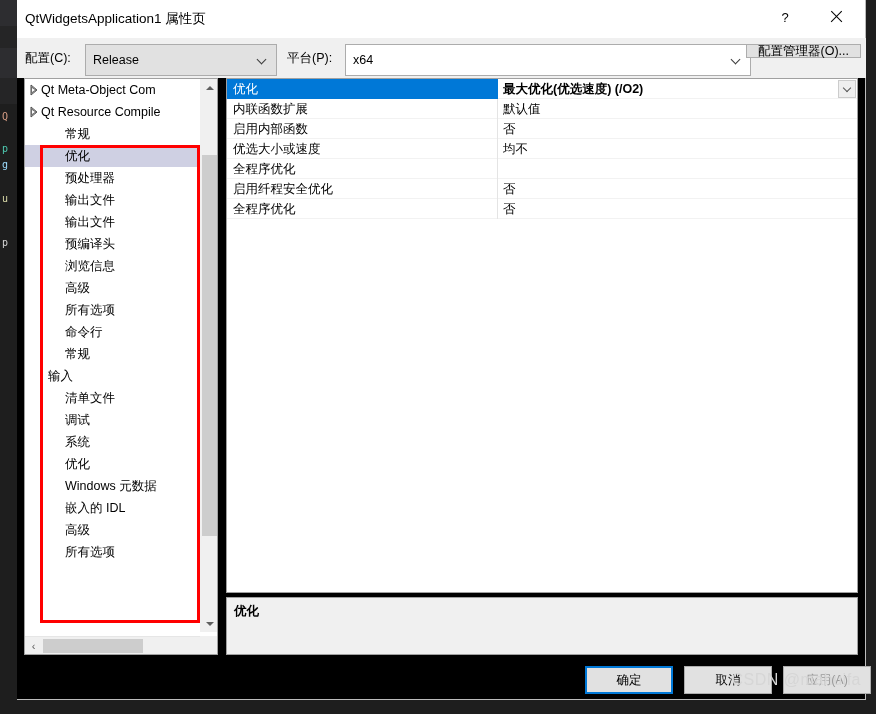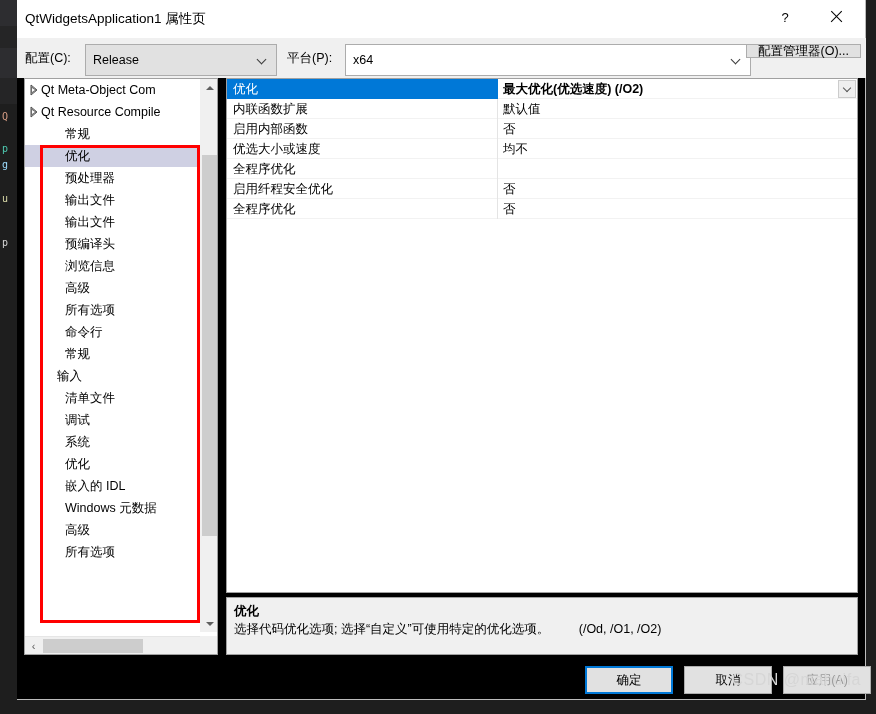--- a/index.html
+++ b/index.html
@@ -425,39 +425,39 @@
           <div class="tree-row">
             <span class="label" style="left: 40px;">所有选项</span>
           </div>
           <div class="tree-row">
             <span class="label" style="left: 40px; text-align: right;">命令行</span>
           </div>
           <div class="tree-row">
             <span class="label" style="left: 40px;">常规</span>
           </div>
           <div class="tree-row">
-            <span class="label" style="left: 32px;">输入</span>
+            <span class="label" style="left: 23px;">输入</span>
           </div>
           <div class="tree-row">
             <span class="label" style="left: 40px;">清单文件</span>
           </div>
           <div class="tree-row">
             <span class="label" style="left: 40px;">调试</span>
           </div>
           <div class="tree-row">
             <span class="label" style="left: 40px;">系统</span>
           </div>
           <div class="tree-row">
             <span class="label" style="left: 40px;">优化</span>
           </div>
           <div class="tree-row">
+            <span class="label" style="left: 40px;">Windows 元数据</span>
+          </div>
+          <div class="tree-row">
             <span class="label" style="left: 40px;">嵌入的 IDL</span>
-          </div>
-          <div class="tree-row">
-            <span class="label" style="left: 40px;">Windows 元数据</span>
           </div>
           <div class="tree-row">
             <span class="label" style="left: 40px;">高级</span>
           </div>
           <div class="tree-row">
             <span class="label" style="left: 40px;">所有选项</span>
           </div>
         </div>
 
       <div class="vscroll">
@@ -516,24 +516,20 @@
           <div class="prop-row">
             <span class="pname">全程序优化</span>
             <span class="pdiv"></span>
             <span class="pval">否</span>
           </div>
         </div>
     </div>
 
     <div class="desc-panel">
       <div class="desc-title">优化</div>
-      <div class="desc-body">
-        <span>选择代码优化选项; 选择“自定义”可使用特定的优化选项。</span>
-        <span class="flags">(/Od, /O1, /O2)</span>
-      </div>
     </div>
 
     <div class="footer-btn primary">确定</div>
     <div class="footer-btn cancel">取消</div>
     <div class="footer-btn apply">应用(A)</div>
 
     <div class="watermark">CSDN @mahuifa</div>
   </div>
 
   <div class="bottom-strip"></div>

